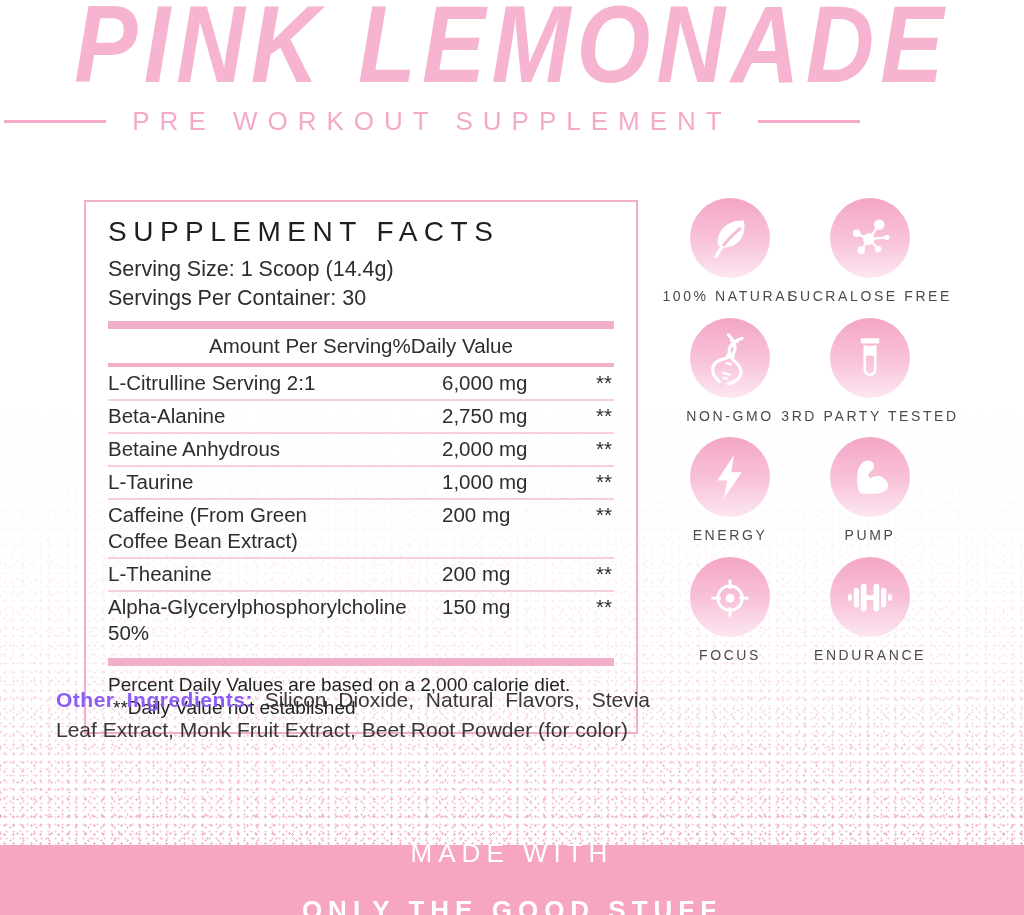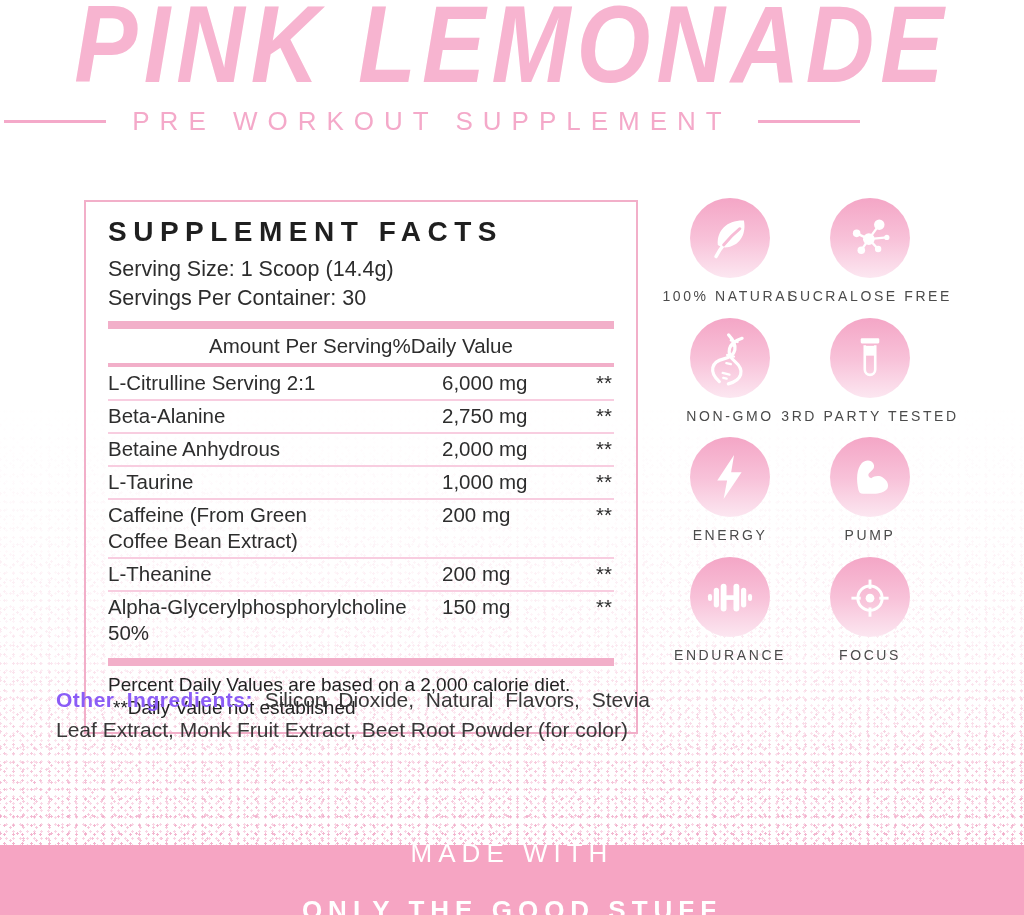--- a/index.html
+++ b/index.html
@@ -57,21 +57,21 @@
   
   .facts {
     position:absolute; left:84px; top:200px; width:554px;
     border:2px solid #f2afc9;
     padding:14px 22px 12px 22px;
     color:#2d2d2d;
     background:transparent;
     z-index:1;
   }
   .facts h2 {
-    font-size:28px; font-weight:700; letter-spacing:6.5px;
+    font-size:28px; font-weight:400; letter-spacing:6.5px;
     color:#1f1f1f; line-height:1.15; margin-bottom:7px;
     white-space:nowrap;
   }
   .serving { font-size:21.5px; line-height:1.33; color:#2d2d2d; }
 
   .bar { background:#f2afc9; width:100%; }
   .bar.thick { height:8px; margin-top:9px; }
   .bar.med   { height:4px; }
 
   .cols {
@@ -283,48 +283,48 @@
       <div class="badge-circle">
           <svg viewBox="0 0 100 100" xmlns="http://www.w3.org/2000/svg">
     <path d="M30 72 C26 54 27 36 36 26 C42 20 52 20 56 27 C58 31 57 35 54 38 L48 44 C46 47 48 51 52 52 C58 48 66 47 72 51 C80 56 83 64 80 70 C76 76 66 79 56 79 L38 79 C33 79 31 76 30 72 Z" fill="#fff"></path>
   </svg>
         </div>
       <div class="badge-label">PUMP</div>
     </div>
       <div class="badge">
       <div class="badge-circle">
           <svg viewBox="0 0 100 100" xmlns="http://www.w3.org/2000/svg">
+    <g stroke="#fff" stroke-width="5" fill="none">
+      <circle cx="50" cy="52" r="21"></circle>
+      <line x1="50" y1="20" x2="50" y2="36"></line>
+      <line x1="50" y1="68" x2="50" y2="84"></line>
+      <line x1="18" y1="52" x2="34" y2="52"></line>
+      <line x1="66" y1="52" x2="82" y2="52"></line>
+    </g>
+    <circle cx="50" cy="52" r="7.5" fill="#fff"></circle>
+  </svg>
+        </div>
+      <div class="badge-label">FOCUS</div>
+    </div>
+      <div class="badge">
+      <div class="badge-circle">
+          <svg viewBox="0 0 100 100" xmlns="http://www.w3.org/2000/svg">
     <g fill="#fff">
       <rect x="12" y="45" width="7" height="12" rx="3.5"></rect>
       <rect x="22" y="34" width="9" height="34" rx="4.5"></rect>
       <rect x="34" y="27" width="10" height="48" rx="5"></rect>
       <rect x="43" y="47" width="14" height="8"></rect>
       <rect x="56" y="27" width="10" height="48" rx="5"></rect>
       <rect x="69" y="34" width="9" height="34" rx="4.5"></rect>
       <rect x="81" y="45" width="7" height="12" rx="3.5"></rect>
     </g>
   </svg>
         </div>
       <div class="badge-label">ENDURANCE</div>
     </div>
-      <div class="badge">
-      <div class="badge-circle">
-          <svg viewBox="0 0 100 100" xmlns="http://www.w3.org/2000/svg">
-    <g stroke="#fff" stroke-width="5" fill="none">
-      <circle cx="50" cy="52" r="21"></circle>
-      <line x1="50" y1="20" x2="50" y2="36"></line>
-      <line x1="50" y1="68" x2="50" y2="84"></line>
-      <line x1="18" y1="52" x2="34" y2="52"></line>
-      <line x1="66" y1="52" x2="82" y2="52"></line>
-    </g>
-    <circle cx="50" cy="52" r="7.5" fill="#fff"></circle>
-  </svg>
-        </div>
-      <div class="badge-label">FOCUS</div>
-    </div>
     </div>
 
   <p class="other"><span class="other-label">Other Ingredients:</span> <span>Silicon Dioxide, Natural Flavors, Stevia Leaf Extract, Monk Fruit Extract, Beet Root Powder (for color)</span></p>
 
   <footer class="banner">
     <span>MADE WITH</span>
     <span class="b">ONLY THE GOOD STUFF</span>
   </footer>
 
 </div>

